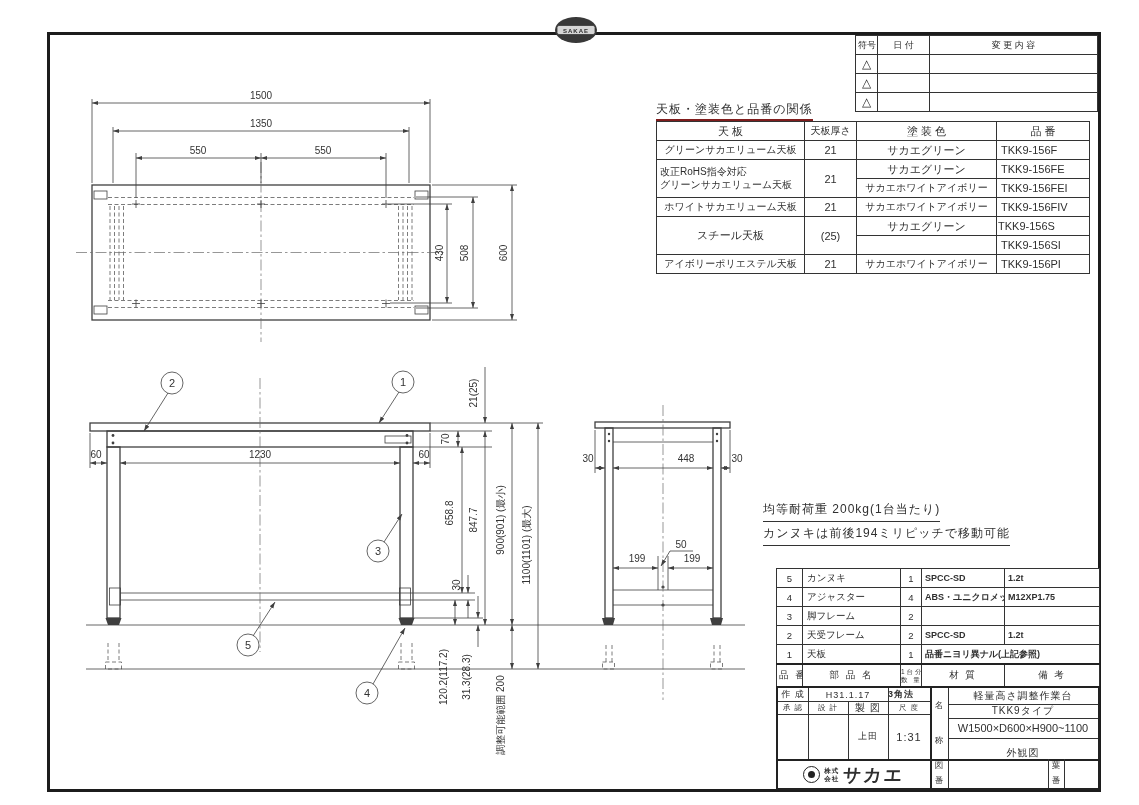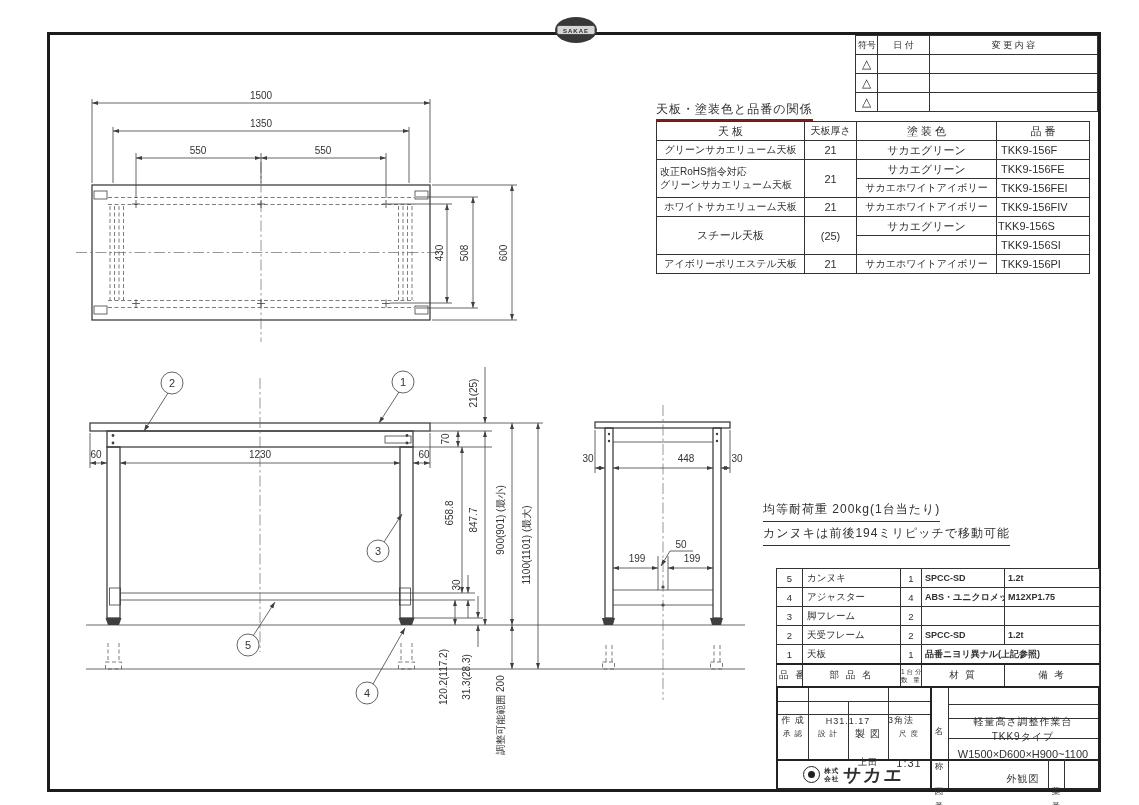--- a/index.html
+++ b/index.html
@@ -36,21 +36,21 @@
   .parts tr.hd td{height:21px;border-top:2px solid #222;letter-spacing:2px;}
   .parts td.qty{font-size:6.5px;line-height:1.1;letter-spacing:0;padding:0;}
 
   .tblock{position:absolute;left:776px;top:686px;width:324px;height:104px;
           border:2px solid #222;box-sizing:border-box;background:#fff;}
   .tblock .vl{position:absolute;width:1px;background:#333;}
   .tblock .vl2{position:absolute;width:2px;background:#222;}
   .tblock .hl{position:absolute;height:1px;background:#333;}
   .tblock .hl2{position:absolute;height:2px;background:#222;}
   .tblock .cell{position:absolute;display:flex;align-items:center;justify-content:center;
-          font-size:9px;letter-spacing:1px;margin-top:26px;}
+          font-size:9px;letter-spacing:1px;}
   .tblock .vert{flex-direction:column;justify-content:space-around;letter-spacing:0;font-size:8.5px;}
   .logo-row{position:absolute;left:0;top:71px;width:152px;height:31px;display:flex;
           align-items:center;justify-content:center;gap:4px;}
   .logo-mark{width:15px;height:15px;border:1.5px solid #222;border-radius:50%;
           display:flex;align-items:center;justify-content:center;}
   .logo-mark i{display:block;width:7px;height:7px;border-radius:50%;background:#222;}
   .kk{display:flex;flex-direction:column;font-size:6.5px;font-weight:bold;line-height:1.15;
           letter-spacing:1px;}
   .logo-name{font-size:18px;font-weight:bold;transform:skewX(-6deg);letter-spacing:2px;}
 </style>
@@ -384,21 +384,21 @@
     <div class="hl" style="left:0;top:26px;width:152px"></div>
     <div class="hl2" style="left:0;top:71px;width:320px"></div>
     <div class="hl" style="left:170px;top:16px;width:150px"></div>
     <div class="hl" style="left:170px;top:30px;width:150px"></div>
     <div class="hl" style="left:170px;top:50px;width:150px"></div>
     <div class="vl" style="left:270px;top:71px;height:29px"></div>
     <div class="vl" style="left:286px;top:71px;height:29px"></div>
 
     <div class="cell" style="left:0;top:0;width:30px;height:13px">作 成</div>
     <div class="cell" style="left:30px;top:0;width:80px;height:13px">H31.1.17</div>
-    <div class="cell" style="left:110px;top:0;width:26px;height:13px;font-weight:normal">3角法</div>
+    <div class="cell" style="left:110px;top:0;width:26px;height:13px;font-weight:bold">3角法</div>
     <div class="cell" style="left:0;top:13px;width:30px;height:13px;font-size:7.5px">承 認</div>
     <div class="cell" style="left:30px;top:13px;width:40px;height:13px;font-size:7.5px">設 計</div>
     <div class="cell" style="left:70px;top:13px;width:40px;height:13px;font-size:10px">製 図</div>
     <div class="cell" style="left:110px;top:13px;width:42px;height:13px;font-size:7.5px">尺 度</div>
     <div class="cell" style="left:0;top:26px;width:30px;height:45px"></div>
     <div class="cell" style="left:30px;top:26px;width:40px;height:45px"></div>
     <div class="cell" style="left:70px;top:26px;width:40px;height:45px">上田</div>
     <div class="cell" style="left:110px;top:26px;width:42px;height:45px;font-size:11px">1:31</div>
 
     <div class="cell vert" style="left:152px;top:0;width:18px;height:71px">

